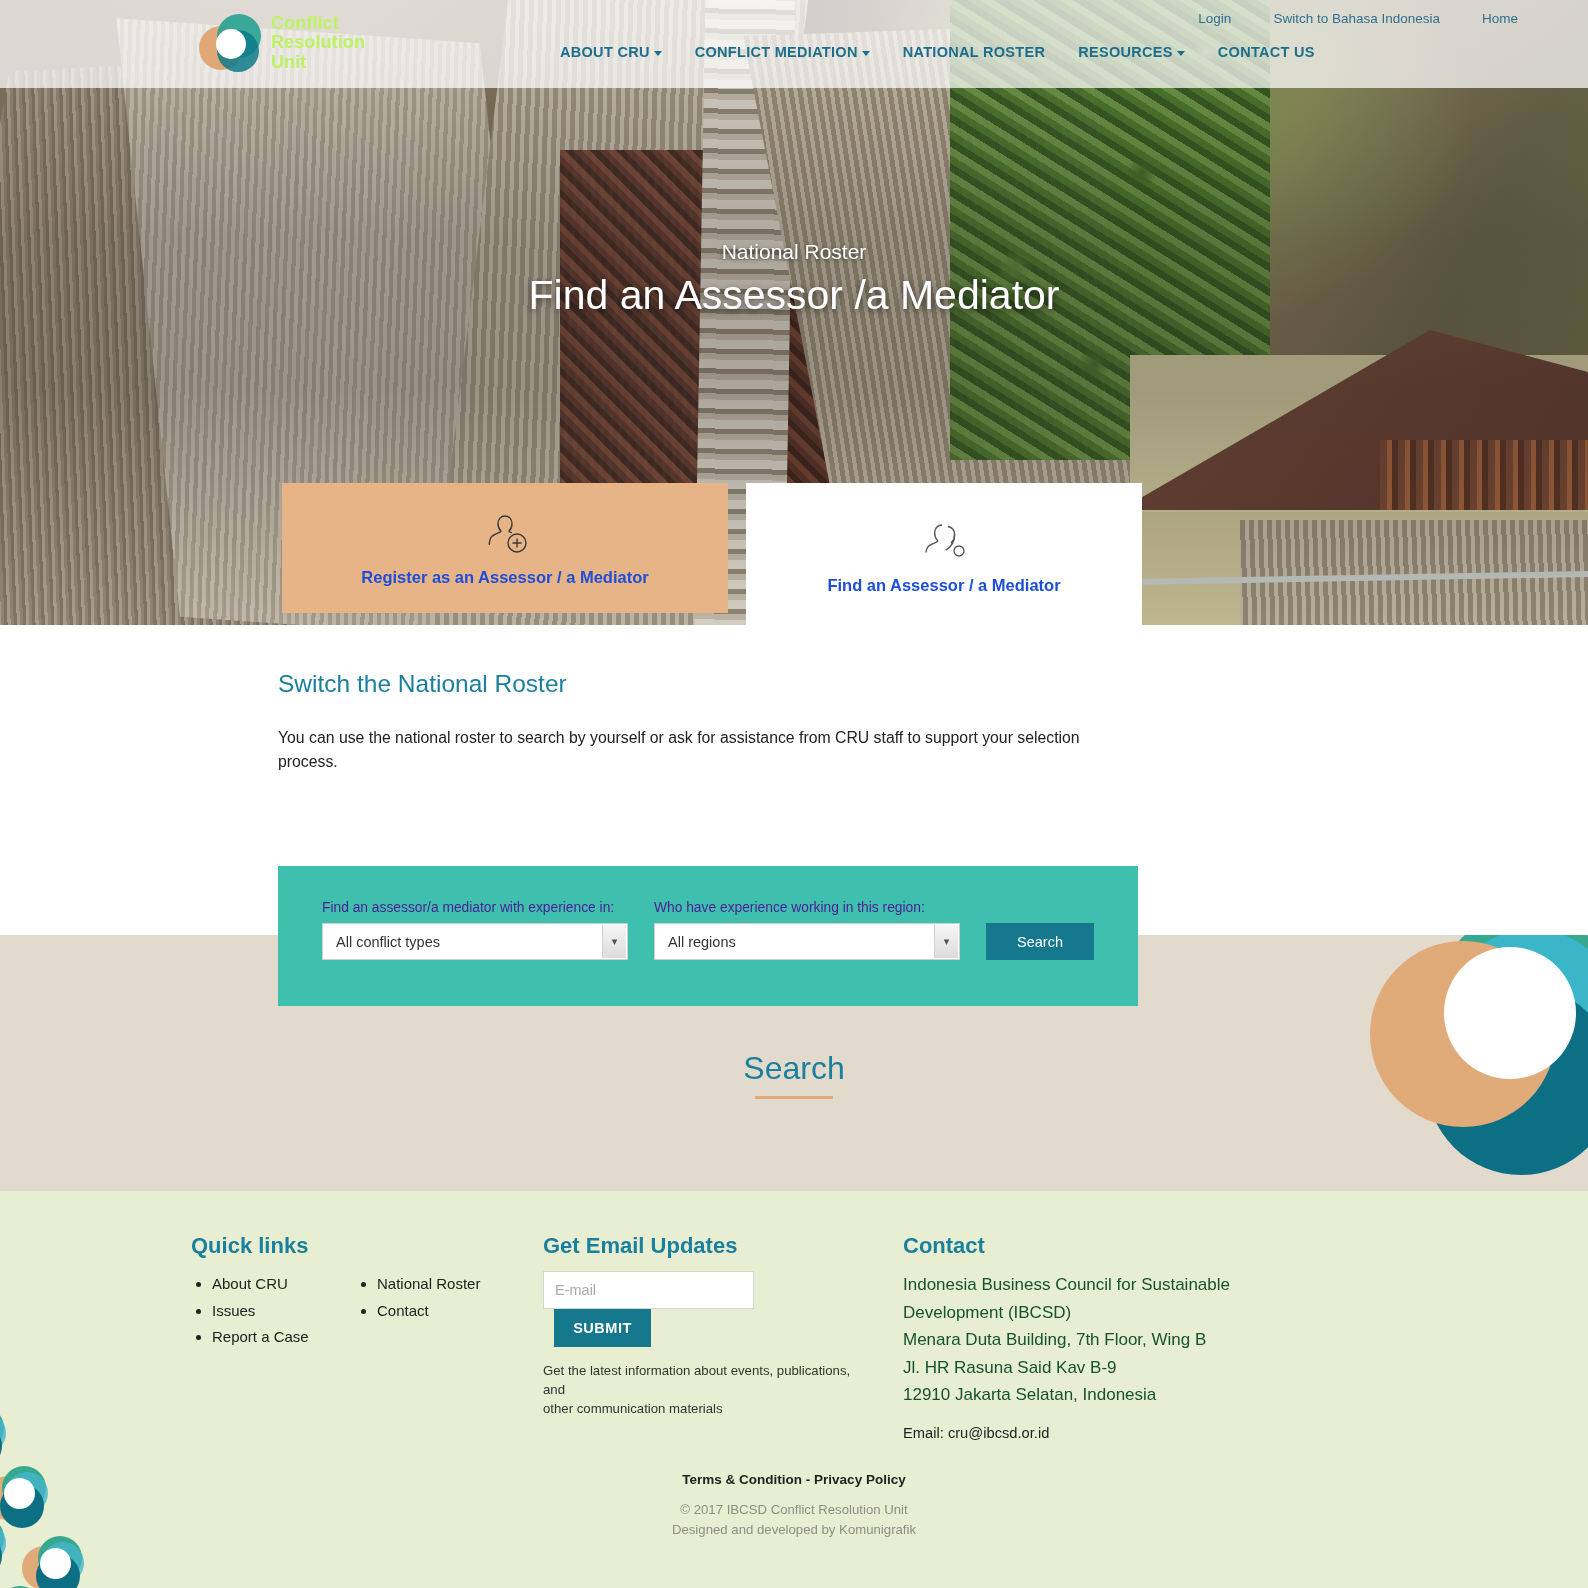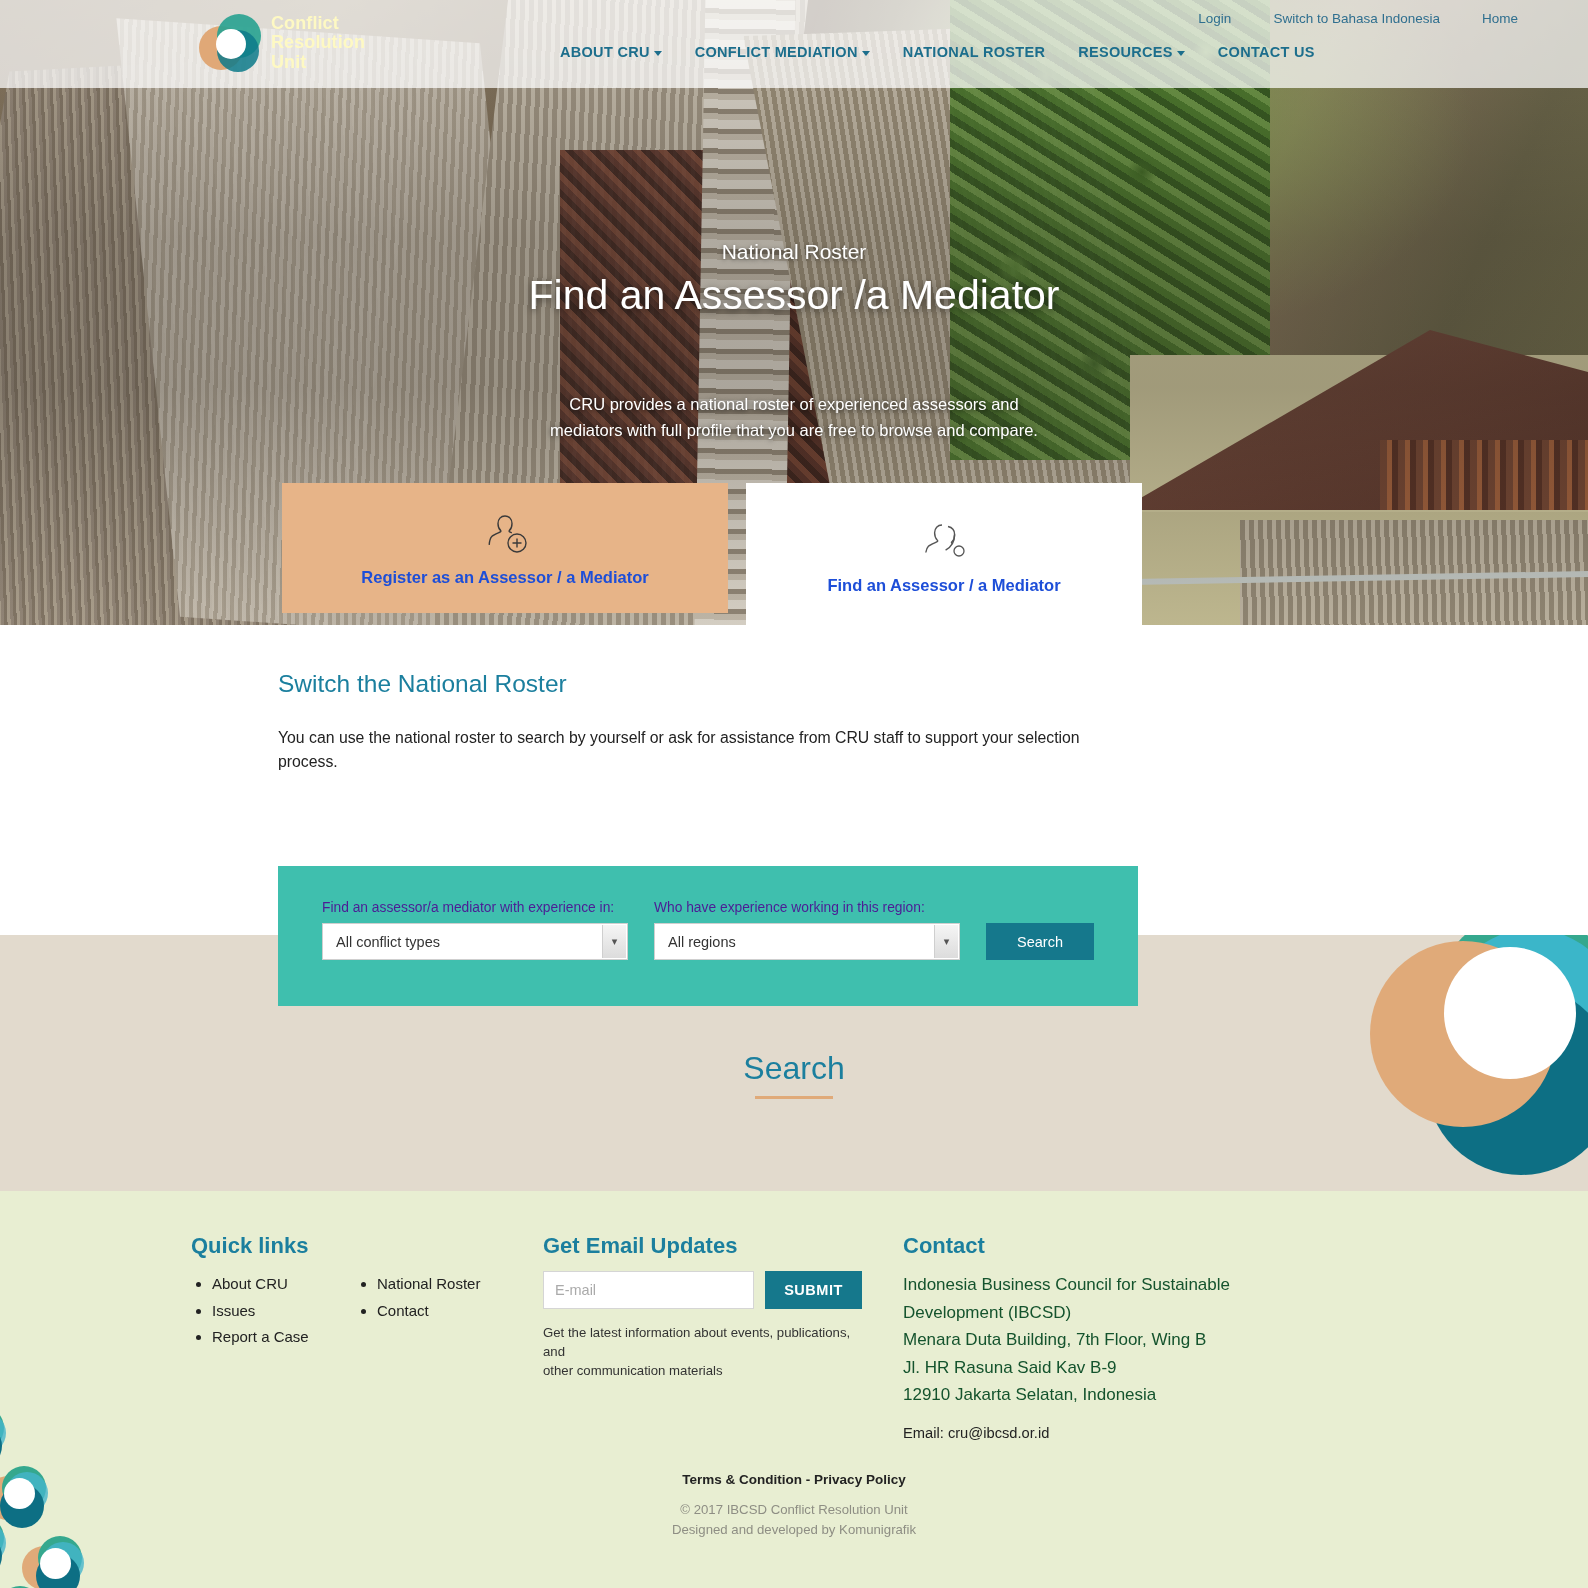--- a/index.html
+++ b/index.html
@@ -83,21 +83,21 @@
     position:absolute; left:199px; top:14px;
     display:flex; align-items:center; gap:10px;
   }
   .logo-mark { position:relative; width:62px; height:58px; }
   .lm { position:absolute; border-radius:50%; }
   .lm.orange { left:0; top:12px; width:44px; height:44px; background:#e0a877; }
   .lm.green  { left:18px; top:0;  width:44px; height:44px; background:#2aa391; opacity:.92; }
   .lm.teal   { left:18px; top:16px; width:42px; height:42px; background:#0d7a8a; opacity:.85; }
   .lm.white  { left:17px; top:15px; width:30px; height:30px; background:#fff; }
   .logo-text {
-    color:#fef9c3; font-weight:700; font-size:18px; line-height:1.06;
+    color:#bef264; font-weight:700; font-size:18px; line-height:1.06;
     letter-spacing:.1px;
   }
   .utility {
     position:absolute; right:70px; top:11px;
     display:flex; gap:42px; font-size:13.5px; color:#2f6f8f;
   }
   .utility a { color:#2f6f8f; text-decoration:none; }
   .mainnav {
     position:absolute; left:560px; top:44px;
     display:flex; gap:33px; align-items:center;
@@ -184,21 +184,21 @@
   .foot-cols { position:absolute; left:191px; top:42px; display:flex; }
   .fh { font-size:22px; font-weight:700; color:#1b7f9e; margin:0 0 12px 0; }
   .col-quick { width:352px; }
   .quick-lists { display:flex; gap:0; }
   .quick-lists ul { list-style:disc; margin:0; padding-left:21px; }
   .quick-lists ul:first-child { width:165px; }
   .quick-lists li { font-size:15px; color:#222; line-height:1.78; }
   .quick-lists a { color:#222; text-decoration:none; }
 
   .col-email { width:358px; }
-  .email-row { display:flex; }
+  .email-row { display:flex;flex-direction:column; }
   .email-input {
     width:211px; height:38px; border:1px solid #d5d5d5; background:#fff;
     padding:0 11px; font-size:14.5px; font-family:inherit; color:#333;
   }
   .email-input::placeholder { color:#aaa; }
   .submit-btn {
     width:97px; height:38px; margin-left:11px; background:#15788c; color:#fff;
     border:none; font-size:14.5px; font-weight:700; font-family:inherit; cursor:pointer;
     letter-spacing:.5px;
   }
@@ -259,24 +259,20 @@
       <a href="#"><span>CONFLICT MEDIATION</span><i class="caret"></i></a>
       <a href="#">NATIONAL ROSTER</a>
       <a href="#"><span>RESOURCES</span><i class="caret"></i></a>
       <a href="#">CONTACT US</a>
     </nav>
   </div>
 
   <div class="hero-copy">
     <div class="hero-kicker">National Roster</div>
     <div class="hero-title">Find an Assessor /a Mediator</div>
-    <div class="hero-sub">
-      <span>CRU provides a national roster of experienced assessors and</span><br>
-      <span>mediators with full profile that you are free to browse and compare.</span>
-    </div>
   </div>
 </div>
 
 <div class="cta-wrap">
   <div class="cta register">
     <svg width="52" height="46" viewBox="0 0 52 46">
       <path d="M26 6c-4.2 0-7 3.2-7 7.4 0 3 1 5.6 2.6 7 .4.4.4 1.2-.2 1.5-2 1-6.6 2.6-8.4 4.4-2 2-2.6 5-2.8 8.6" fill="none" stroke="#3a3a3a" stroke-width="1.4"></path>
       <path d="M26 6c4.2 0 7 3.2 7 7.4 0 3-1 5.6-2.6 7-.4.4-.4 1.2.2 1.5.6.3 1.4.7 2.2 1" fill="none" stroke="#3a3a3a" stroke-width="1.4"></path>
       <circle cx="38" cy="33" r="9" fill="none" stroke="#3a3a3a" stroke-width="1.4"></circle>
       <path d="M38 28.5v9M33.5 33h9" fill="none" stroke="#3a3a3a" stroke-width="1.4"></path>

